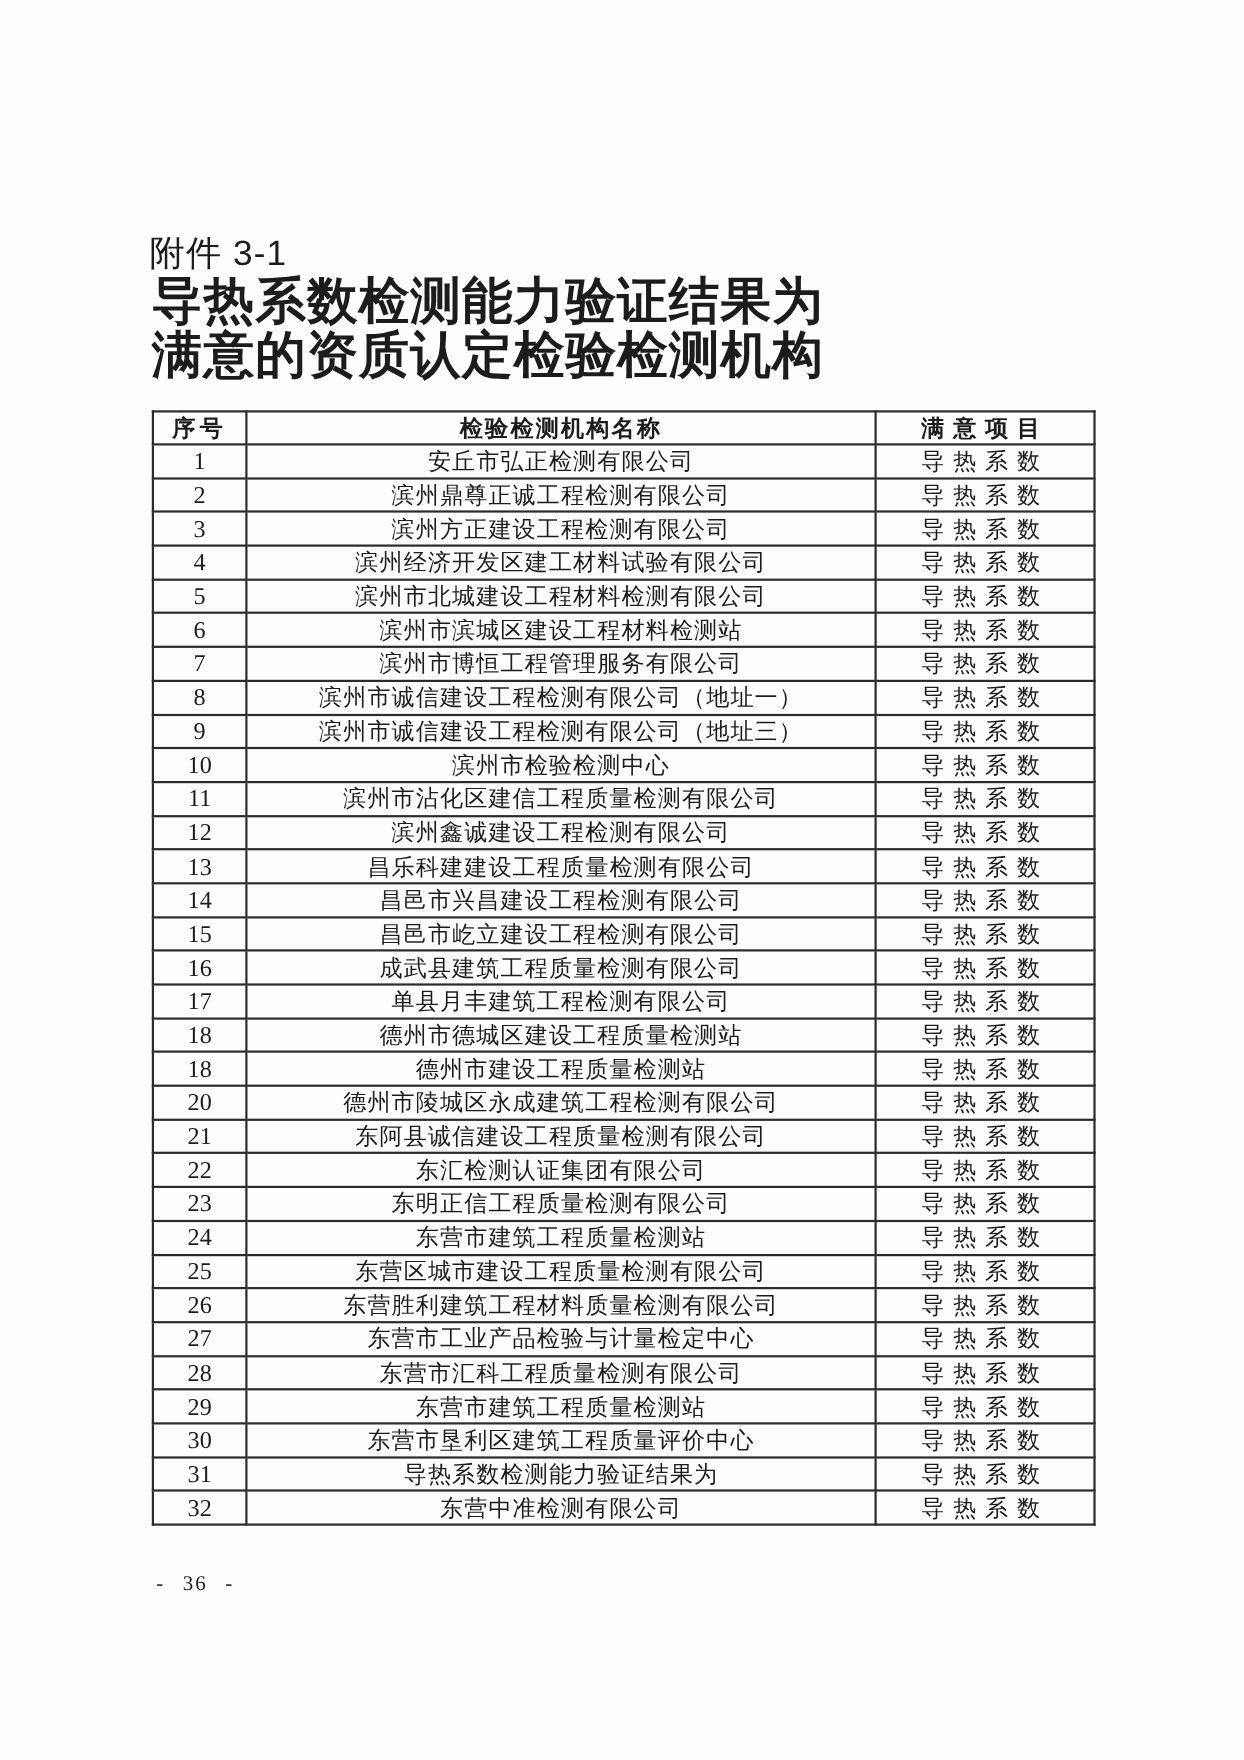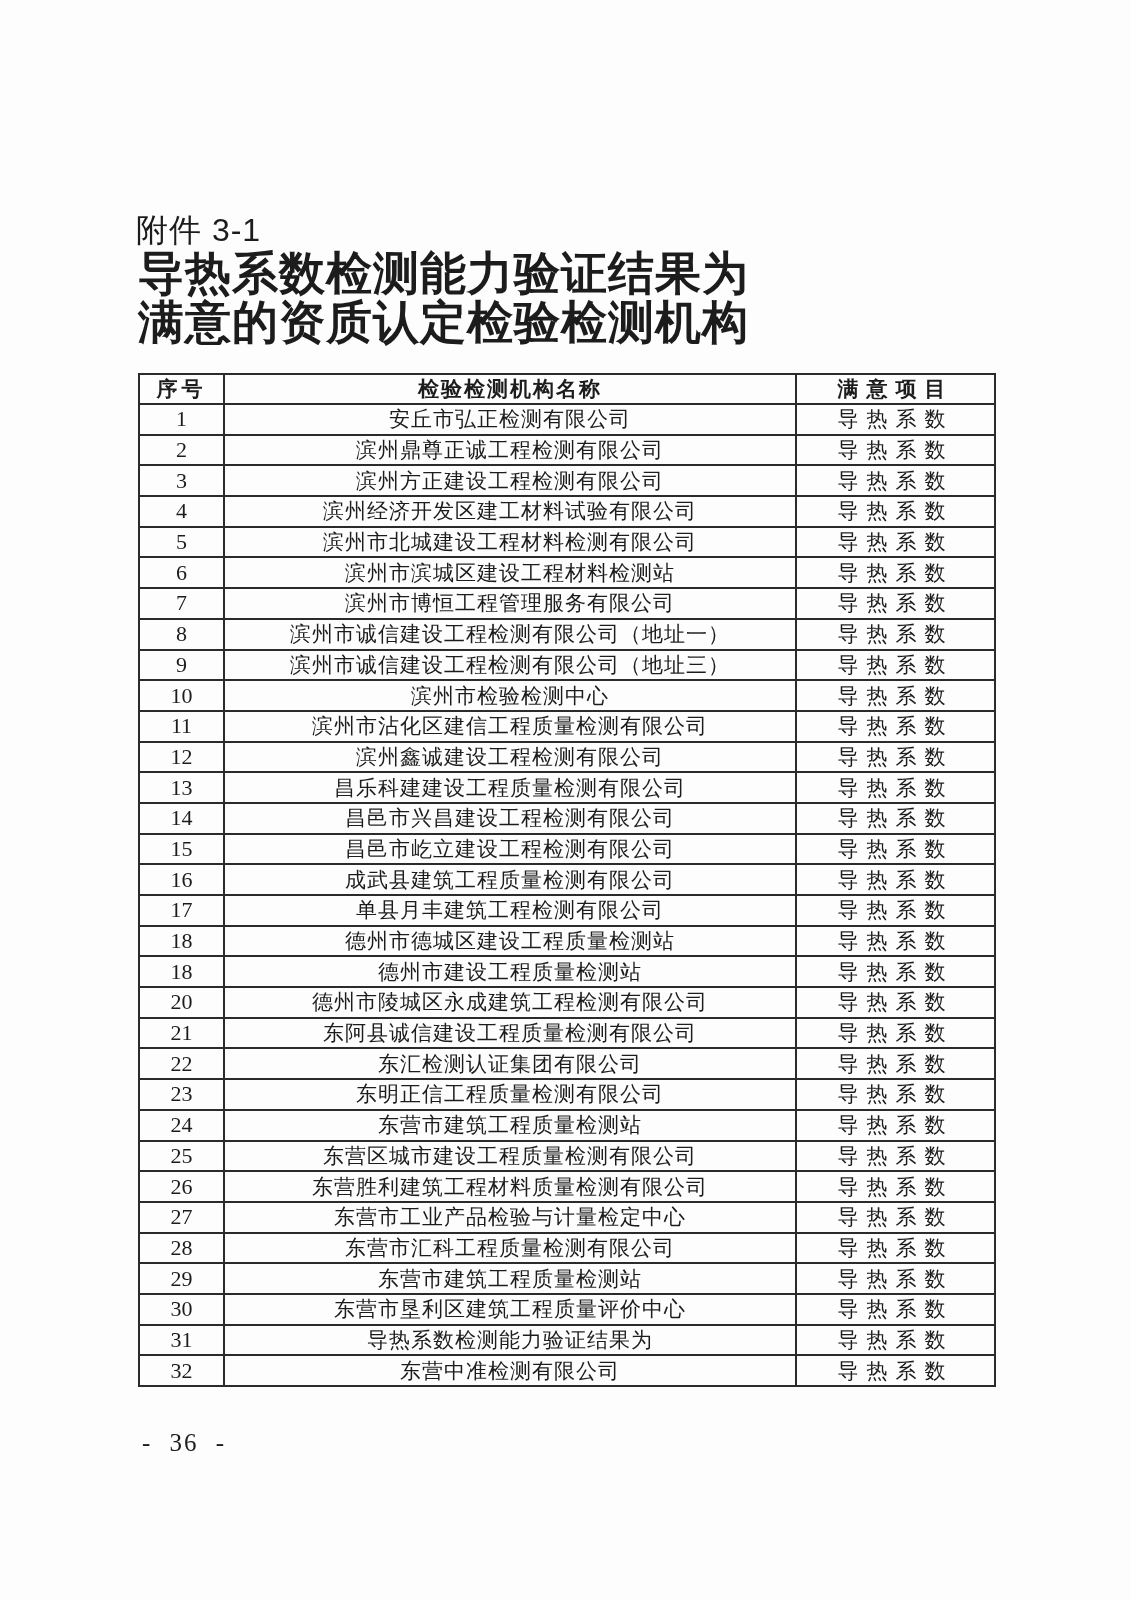--- a/index.html
+++ b/index.html
@@ -80,21 +80,21 @@
   }
   td.cell-item {
     font-size: 21px;
     letter-spacing: 8px;
     padding-left: 8px;
   }
   .page-number {
     position: absolute;
     left: 142px;
     top: 1429px;
-    font-size: 25px;
+    font-size: 19px;
     letter-spacing: 2px;
     word-spacing: 9px;
     white-space: pre;
   }
 </style>
 </head>
 <body>
 
 <div class="page">
 

